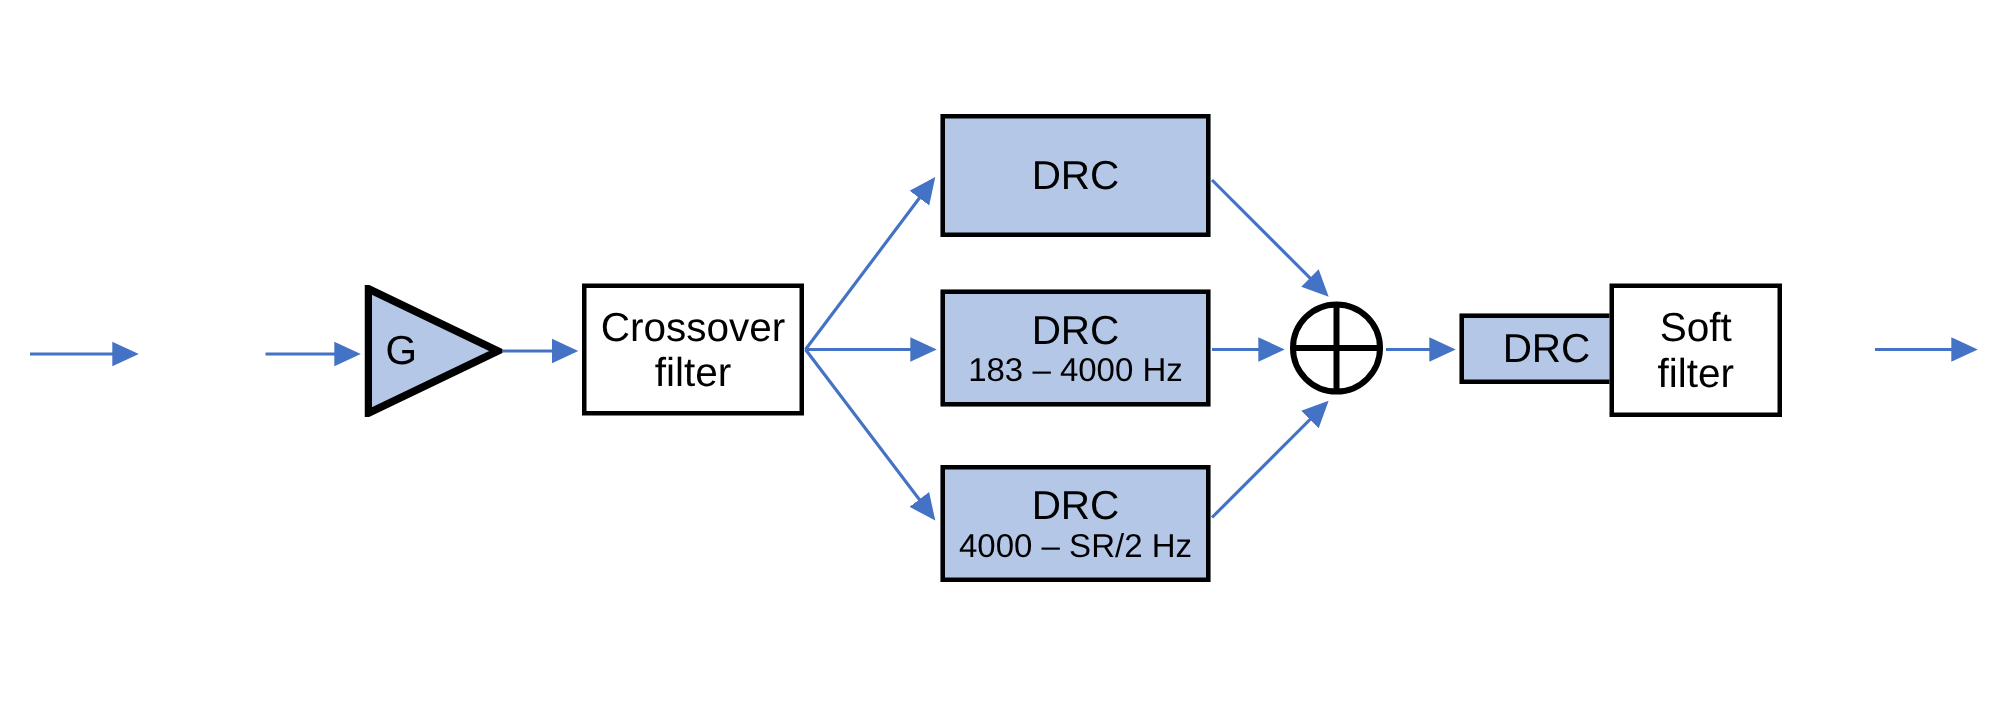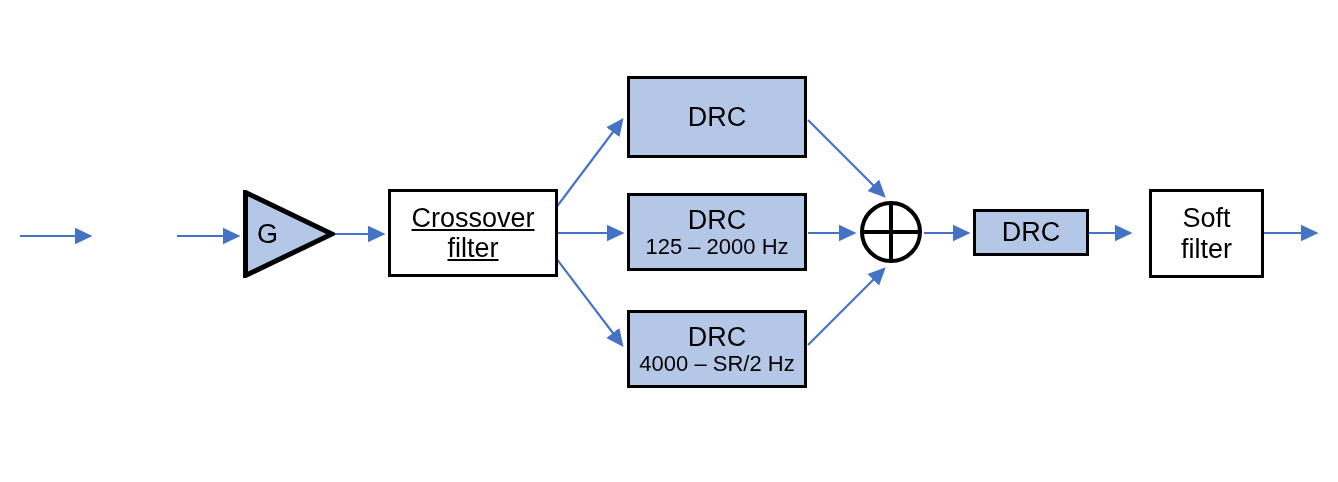--- a/index.html
+++ b/index.html
@@ -43,27 +43,27 @@
   .fill-blue { background: #b4c7e7; }
   .fill-white { background: #ffffff; }
 
   .title-line { font-size: 27px; }
   .sub-line { font-size: 22px; }
   .single-line { font-size: 27px; }
 
   
   #node-eq        { left: 95px;  top: 214px; width: 82px;  height: 44px; }
   #node-gain      { left: 243px; top: 190px; width: 92px;  height: 88px; border: 0; background: none; }
-  #node-crossover { left: 388px; top: 189px; width: 170px; height: 88px; text-decoration: underline; }
+  #node-crossover { left: 388px; top: 189px; width: 148px; height: 88px; }
   #node-drc-low   { left: 627px; top: 76px;  width: 180px; height: 82px; }
   #node-drc-mid   { left: 627px; top: 193px; width: 180px; height: 78px; }
   #node-drc-high  { left: 627px; top: 310px; width: 180px; height: 78px; }
   #node-sum       { left: 859px; top: 200px; width: 64px;  height: 64px; border: 0; background: none; }
   #node-drc-out   { left: 973px; top: 209px; width: 116px; height: 47px; }
-  #node-softclip  { left: 1149px;top: 189px; width: 115px; height: 89px; }
+  #node-softclip  { left: 1073px;top: 189px; width: 115px; height: 89px; }
 
   .gain-label {
     position: absolute;
     left: 14px;
     top: 50%;
     transform: translateY(-50%);
     font-size: 27px;
     color: #000000;
   }
   .shape-svg {
@@ -113,21 +113,21 @@
     <span class="title-line">Crossover</span>
     <span class="title-line">filter</span>
   </div>
 
   <div class="node boxnode fill-blue" id="node-drc-low">
     <span class="title-line">DRC</span>
   </div>
 
   <div class="node boxnode fill-blue" id="node-drc-mid">
     <span class="title-line">DRC</span>
-    <span class="sub-line">125 – 2000 Hz</span>
+    <span class="sub-line">183 – 4000 Hz</span>
   </div>
 
   <div class="node boxnode fill-blue" id="node-drc-high">
     <span class="title-line">DRC</span>
     <span class="sub-line">4000 – SR/2 Hz</span>
   </div>
 
   <div class="node" id="node-sum">
     <svg class="shape-svg" viewBox="0 0 64 64" xmlns="http://www.w3.org/2000/svg">
       <circle cx="32" cy="32" r="29" fill="#ffffff" stroke="#000000" stroke-width="4"></circle>

